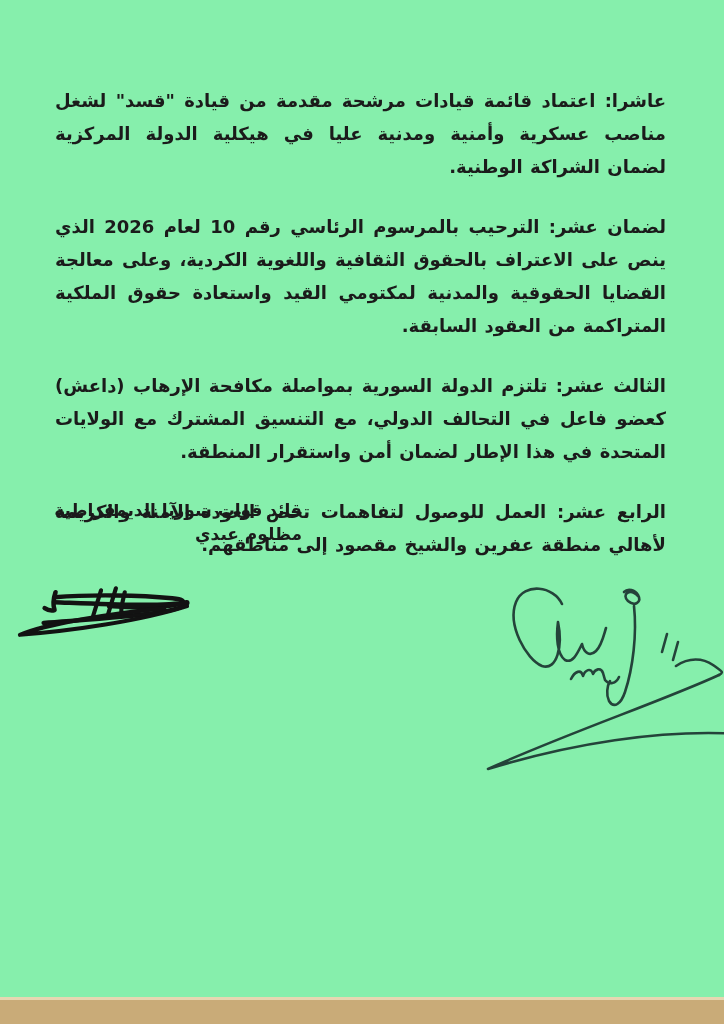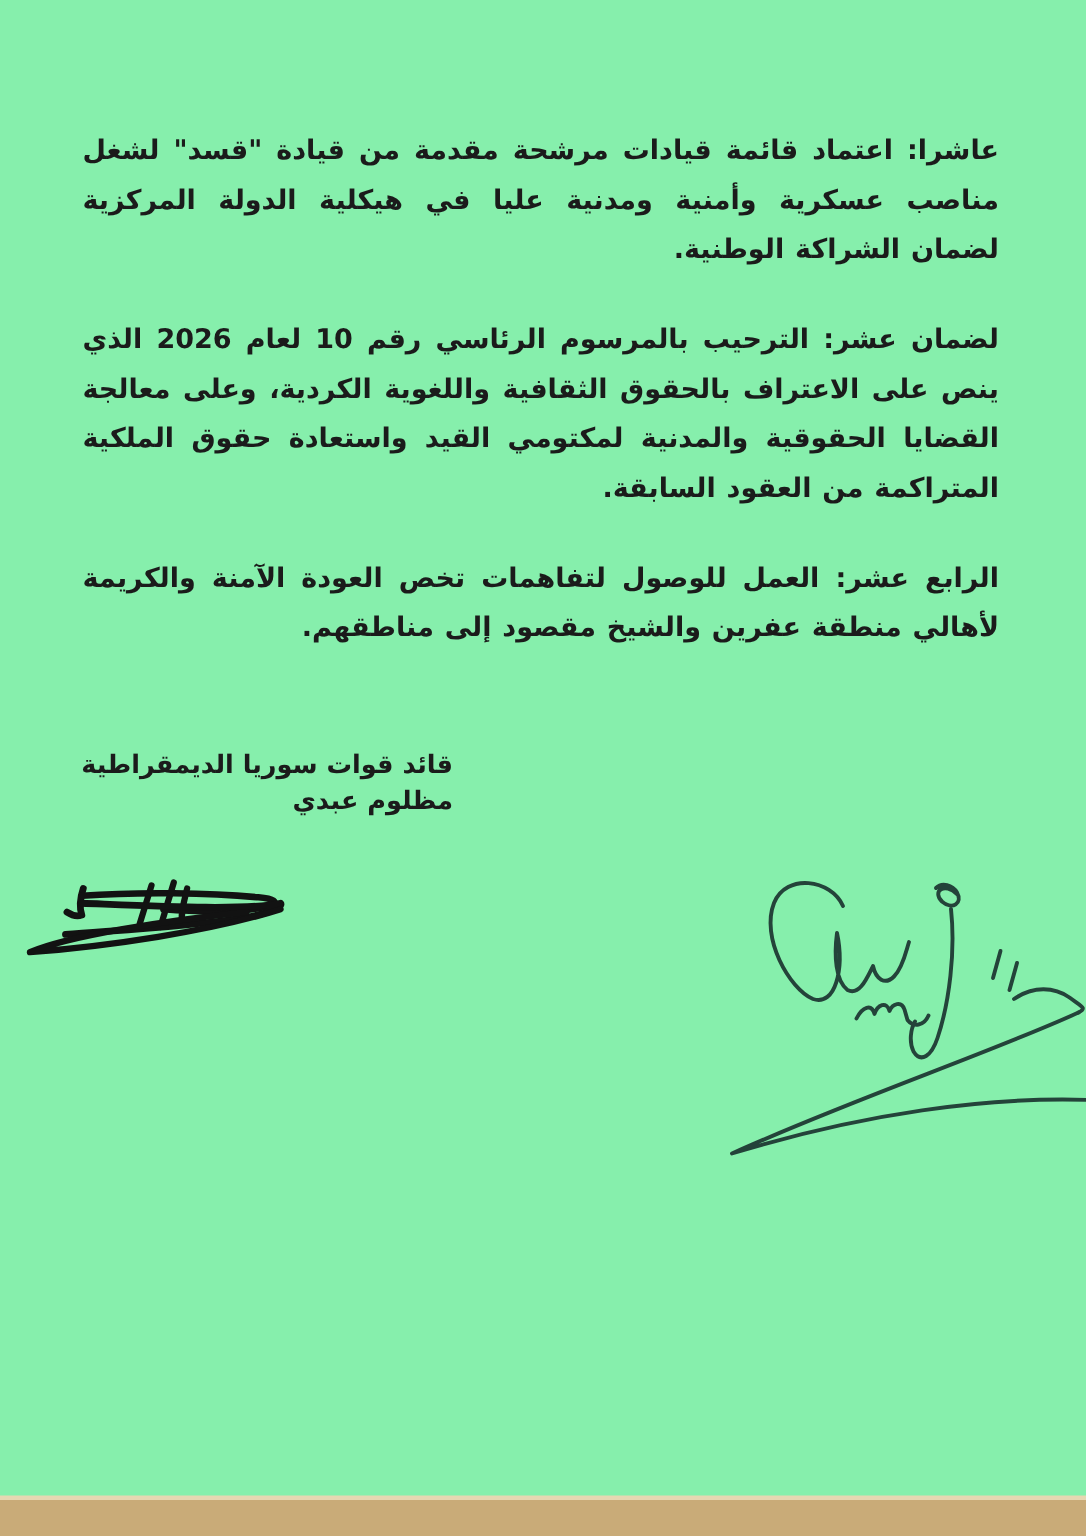--- a/index.html
+++ b/index.html
@@ -91,20 +91,21 @@
   }
 </style>
 </head>
 <body style="background: rgb(255, 255, 255); color: rgb(27, 27, 27);">
 
 <div class="page">
 
   <div class="doc-body">
     <p class="para"><span class="lead">عاشرا:</span> <span>اعتماد قائمة قيادات مرشحة مقدمة من قيادة "قسد" لشغل مناصب عسكرية وأمنية ومدنية عليا في هيكلية الدولة المركزية لضمان الشراكة الوطنية.</span></p>
     <p class="para"><span class="lead">لضمان عشر:</span> <span>الترحيب بالمرسوم الرئاسي رقم 10 لعام 2026 الذي ينص على الاعتراف بالحقوق الثقافية واللغوية الكردية، وعلى معالجة القضايا الحقوقية والمدنية لمكتومي القيد واستعادة حقوق الملكية المتراكمة من العقود السابقة.</span></p>
+    <p class="para"><span class="lead">الثالث عشر:</span> <span>تلتزم الدولة السورية بمواصلة مكافحة الإرهاب (داعش) كعضو فاعل في التحالف الدولي، مع التنسيق المشترك مع الولايات المتحدة في هذا الإطار لضمان أمن واستقرار المنطقة.</span></p>
     <p class="para"><span class="lead">الرابع عشر:</span> <span>العمل للوصول لتفاهمات تخص العودة الآمنة والكريمة لأهالي منطقة عفرين والشيخ مقصود إلى مناطقهم.</span></p>
   </div>
 
   <div class="sig-area">
 
 
     <div class="sig-block left">
       <div class="sig-title">قائد قوات سوريا الديمقراطية</div>
       <div class="sig-name">مظلوم عبدي</div>
     </div>

